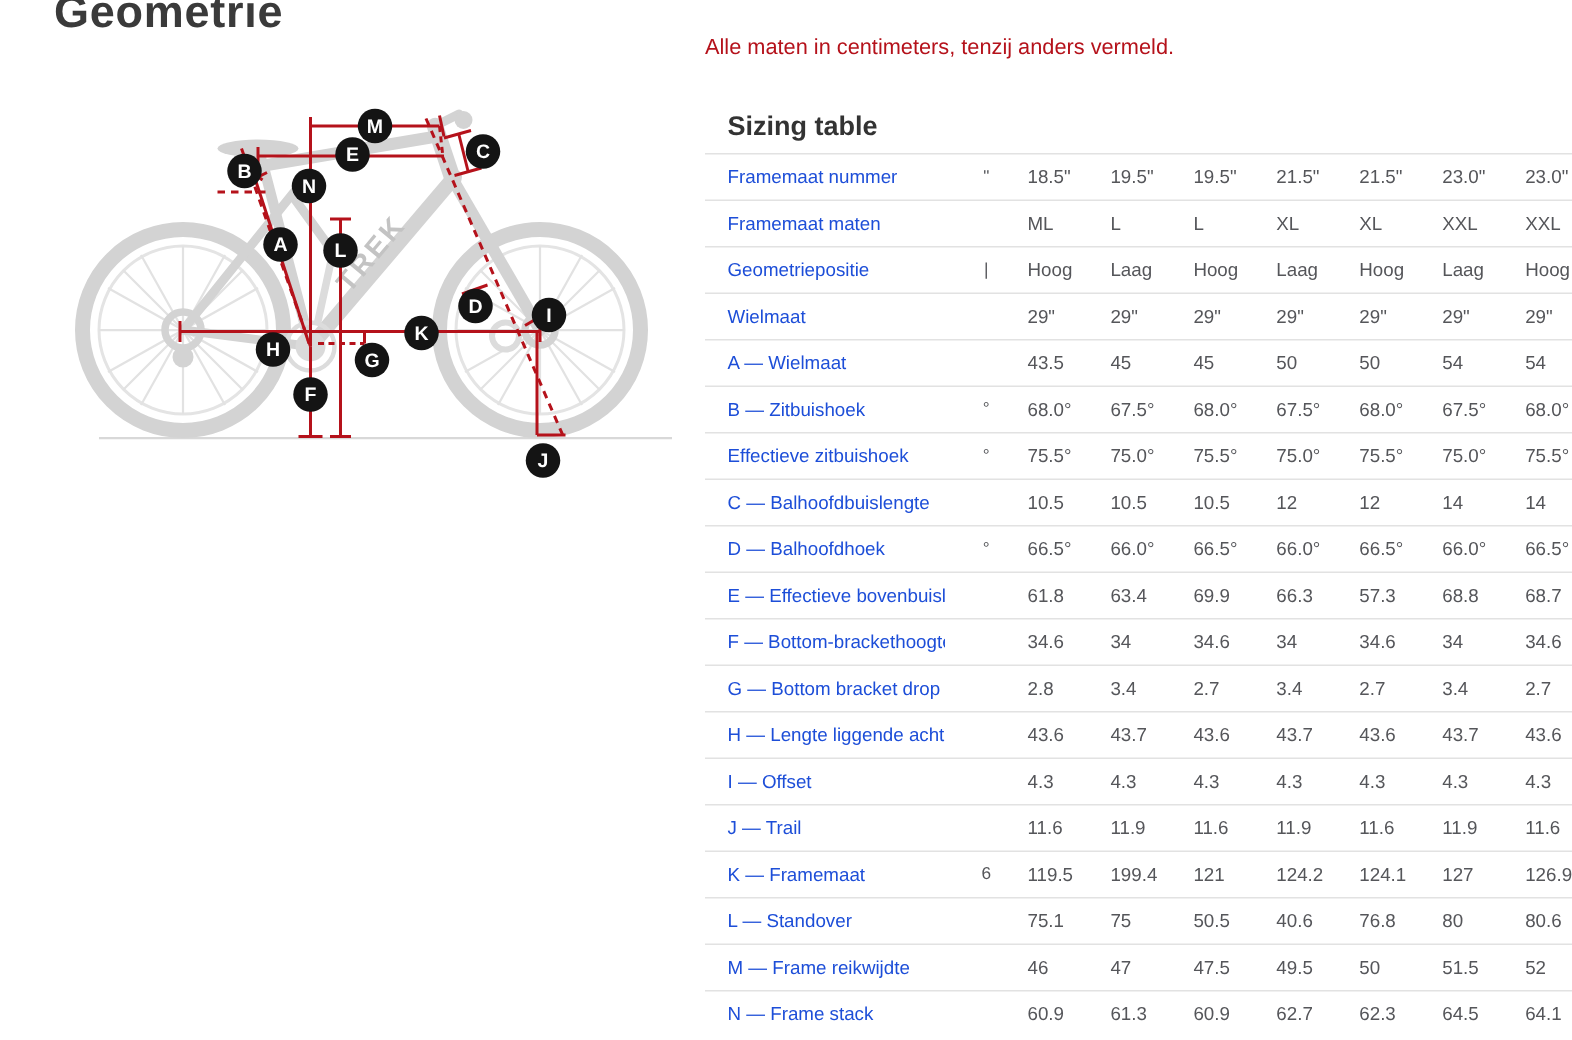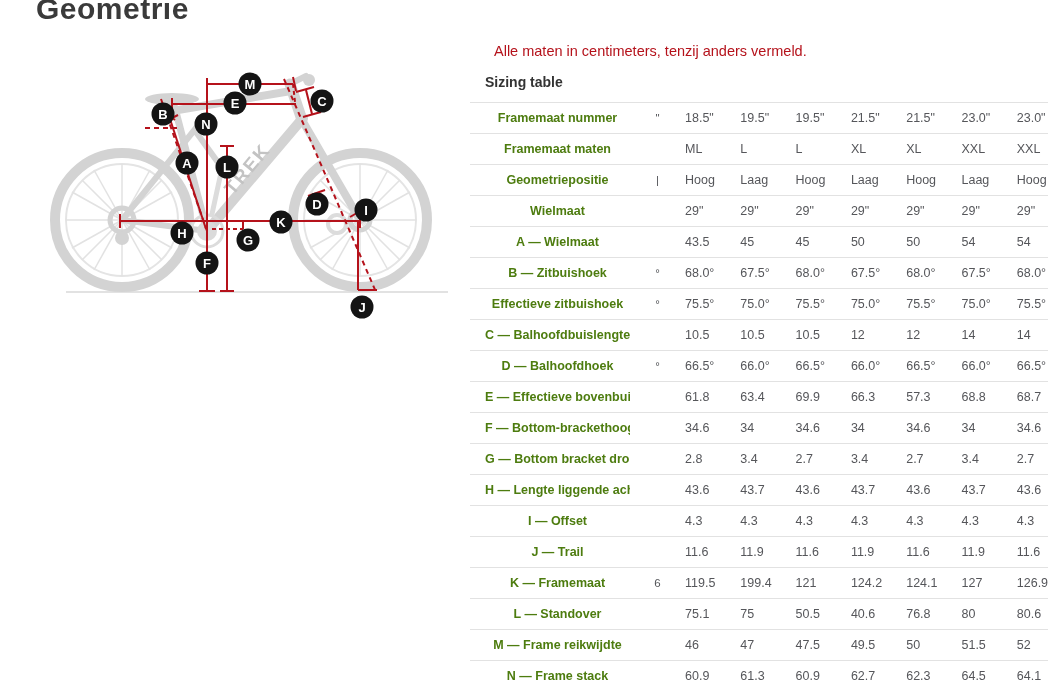--- a/index.html
+++ b/index.html
@@ -16,32 +16,32 @@
     width:1048px;height:693px;overflow:hidden;position:relative;
     background:#ffffff;font-family:"Liberation Sans",sans-serif;
   }
   .page-title{
     position:absolute;left:36px;top:-8px;
     font-size:30px;font-weight:700;color:var(--heading_text);
     letter-spacing:0.5px;
   }
   .diagram{position:absolute;left:0;top:0;width:470px;height:335px;}
   .right-col{position:absolute;left:470px;top:0;width:578px;height:693px;overflow:hidden;}
-  .units-note{position:absolute;left:0;top:43px;font-size:14.5px;color:var(--accent);margin-left:24px;}
-  .sizing-heading{position:absolute;left:15px;top:74px;font-size:14px;font-weight:700;color:#333333;}
+  .units-note{position:absolute;left:0;top:24px;font-size:14.5px;color:var(--accent);}
+  .sizing-heading{position:absolute;left:15px;top:74px;font-size:18px;font-weight:700;color:#333333;}
   .sizing-table{position:absolute;left:0;top:102px;width:604px;}
   .trow{
     display:grid;
     grid-template-columns:160px 55px repeat(7,55.3px);
     align-items:center;
     height:30px;
     border-top:1px solid var(--border);
     font-size:12.5px;
   }
-  .trow .cell-label{padding-left:15px;font-weight:700;color:#4d7c0f;white-space:nowrap;overflow:hidden;text-align:center;}
+  .trow .cell-label{padding-left:15px;font-weight:400;color:#1d4ed8;white-space:nowrap;overflow:hidden;}
   .trow .cell-unit{text-align:center;color:var(--value_text);font-size:11.5px;}
   .trow .cell-value{color:var(--value_text);white-space:nowrap;}
   svg text.marker-letter{
     font-family:"Liberation Sans",sans-serif;font-weight:700;font-size:13px;
     fill:var(--marker_text);
   }
   svg text.frame-logo{
     font-family:"Liberation Sans",sans-serif;font-weight:700;font-size:19px;
     fill:#c3c3c3;letter-spacing:2px;
   }

